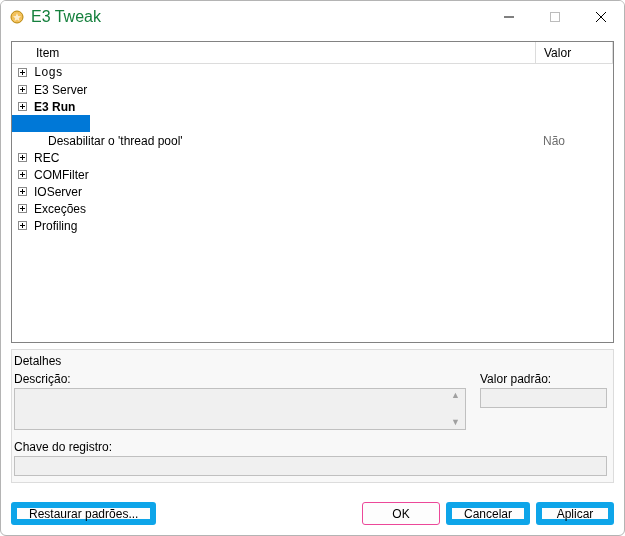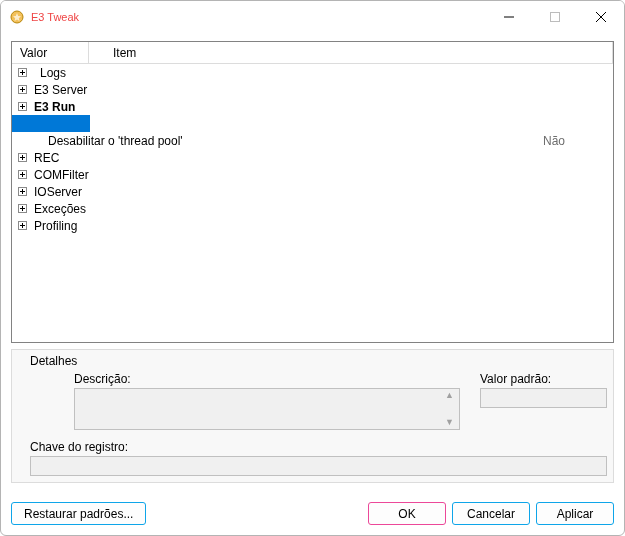--- a/index.html
+++ b/index.html
@@ -28,22 +28,22 @@
     .titlebar-icon {
       width: 16px;
       height: 16px;
       margin-right: 6px;
       display: inline-flex;
       align-items: center;
       justify-content: center;
     }
     .titlebar-title {
       flex: 1;
-      font-size: 11px;
-      color: #ef4444;
+      font-size: 16px;
+      color: #15803d;
     }
     .win-controls {
       display: flex;
       height: 100%;
     }
     .win-btn {
       width: 46px;
       height: 100%;
       display: flex;
       align-items: center;
@@ -156,31 +156,30 @@
     }
     .child-indent {
       display: inline-block;
       width: 30px;
       flex-shrink: 0;
     }
     .details-section {
       margin-top: 6px;
       border: 1px solid #dcdcdc;
       background: #f8f8f8;
-      padding: 4px 6px 6px 18px;
+      padding: 4px 6px 6px 2px;
     }
     .details-title {
       font-size: 12px;
       color: #000;
       margin-bottom: 4px;
     }
     .details-top {
       display: flex;
-      gap: 20px;
-      margin-left: 44px;
+      gap: 14px;
     }
     .desc-block {
       flex: 1;
     }
     .field-label {
       font-size: 12px;
       margin-bottom: 2px;
     }
     .desc-box {
       height: 42px;
@@ -223,21 +222,21 @@
     .button-bar {
       position: absolute;
       bottom: 10px;
       left: 10px;
       right: 10px;
       display: flex;
       align-items: center;
     }
     .btn {
       height: 23px;
-      border: 1px solid #0ea5e9;
+      border: 6px solid #0ea5e9;
       background: #fdfdfd;
       border-radius: 3px;
       padding: 0 12px;
       font-size: 12px;
       font-family: inherit;
       display: inline-flex;
       align-items: center;
       justify-content: center;
       min-width: 78px;
       color: #000;
@@ -283,30 +282,30 @@
           <line x1="10" y1="0" x2="0" y2="10" stroke="#000" stroke-width="1"></line>
         </svg>
     </div>
   </div>
 </div>
 
 <div class="content">
 
   <div class="tree-panel">
     <div class="tree-header">
+      <div class="tree-header-cell first">Item</div>
       <div class="tree-header-cell second">Valor</div>
-      <div class="tree-header-cell first">Item</div>
     </div>
     <div class="tree-body" id="tree-body">
         <div class="tree-row">
           <div class="tree-cell-item">
             <span class="expander-wrap">
               <span class="expander plus"></span>
             </span>
-            <span style="margin-left: 8px;">Logs</span>
+            <span style="margin-left: 2px; font-family: Liberation Mono, monospace;">Logs</span>
           </div>
           <div class="tree-cell-value"></div>
         </div>
         <div class="tree-row">
           <div class="tree-cell-item">
             <span class="expander-wrap">
               <span class="expander plus"></span>
             </span>
             <span style="margin-left: 2px;">E3 Server</span>
           </div>

